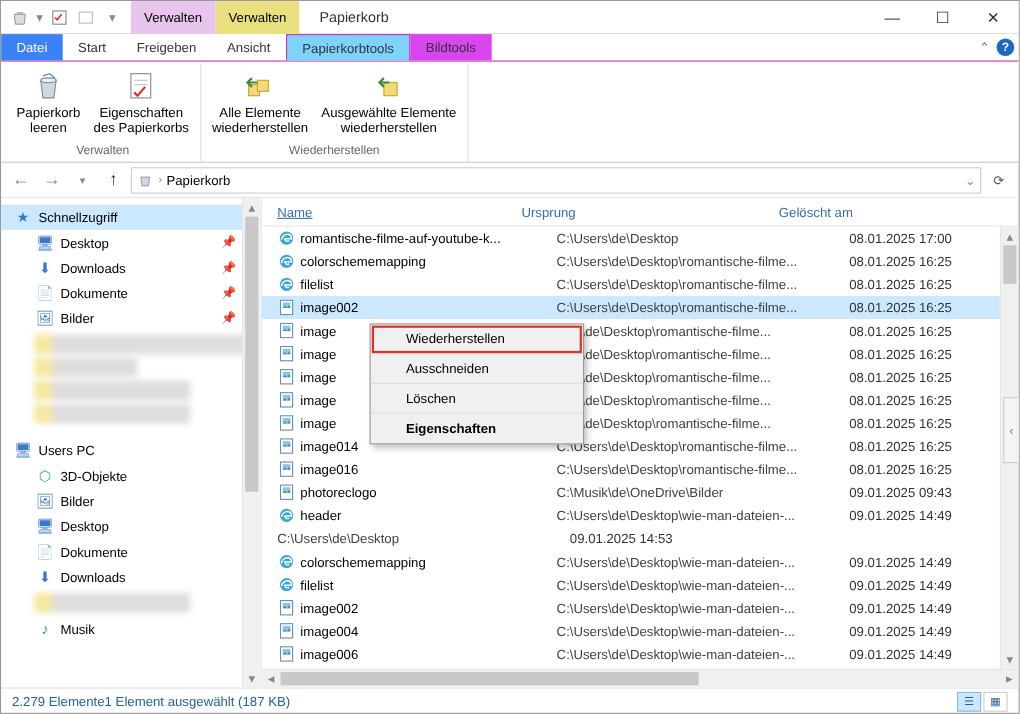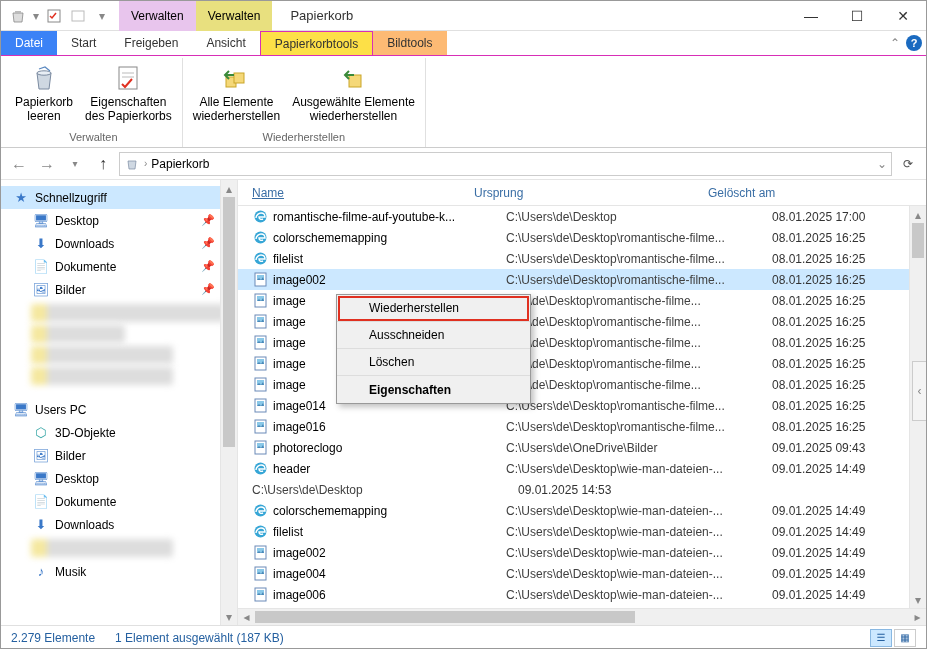--- a/index.html
+++ b/index.html
@@ -13,22 +13,22 @@
 .tab-hdr.pink { background: #e8c5ed; }
 .tab-hdr.yellow { background: #e8e07f; }
 .title-text { padding: 0 18px; color: #333; font-size: 13px; }
 .title-spacer { flex: 1; }
 .win-btn { width: 46px; height: 30px; display: flex; align-items: center; justify-content: center; font-size: 14px; color: #333; }
 
 
 .tabrow { height: 25px; display: flex; align-items: stretch; background: #fff; border-bottom: 1px solid #d82eb7; position: relative; }
 .tab { padding: 0 14px; display: flex; align-items: center; font-size: 12px; color: #333; }
 .tab.file { background: #3b82f6; color: #fff; }
-.tab.active-pink { background: #fde047; border: 1px solid #d82eb7; border-bottom: none; }
-.tab.yellow2 { background: #fdba74; }
+.tab.active-pink { background: #7dd3fc; border: 1px solid #d82eb7; border-bottom: none; }
+.tab.yellow2 { background: #d946ef; }
 .tabrow-right { position: absolute; right: 4px; top: 0; display: flex; align-items: center; height: 100%; gap: 6px; }
 .help-icon { width: 16px; height: 16px; border-radius: 50%; background: #1a6ac0; color: #fff; display: flex; align-items: center; justify-content: center; font-weight: bold; font-size: 11px; }
 
 
 .ribbon { height: 92px; background: #fff; border-bottom: 1px solid #ccc; display: flex; padding: 2px 4px 0; }
 .rgroup { display: flex; flex-direction: column; align-items: center; border-right: 1px solid #e0e0e0; padding: 2px 4px; }
 .rgroup-items { display: flex; flex: 1; }
 .ritem { display: flex; flex-direction: column; align-items: center; justify-content: flex-start; padding: 2px 6px; text-align: center; font-size: 11px; line-height: 1.15; cursor: pointer; }
 .ritem-icon { width: 32px; height: 32px; display: flex; align-items: center; justify-content: center; margin-bottom: 2px; font-size: 24px; }
 .rgroup-label { font-size: 11px; color: #666; padding: 1px 0 2px; }
@@ -71,21 +71,21 @@
 .cell.deleted { width: 160px; color: #333; }
 .file-icon { width: 16px; height: 16px; display: flex; align-items: center; justify-content: center; font-size: 13px; flex-shrink: 0; }
 
 
 .ctx-menu { position: absolute; left: 335px; top: 293px; width: 195px; background: #f0f0f0; border: 1px solid #999; box-shadow: 3px 3px 6px rgba(0,0,0,0.25); z-index: 100; }
 .ctx-item { height: 27px; display: flex; align-items: center; padding: 0 28px 0 32px; font-size: 12px; border-bottom: 1px solid #ddd; cursor: pointer; }
 .ctx-item.last { border-bottom: none; font-weight: bold; }
 .ctx-item.highlighted { outline: 2px solid #e03020; outline-offset: -3px; }
 
 
-.statusbar { height: 24px; border-top: 1px solid #e0e0e0; display: flex; align-items: center; padding: 0 10px; font-size: 12px; color: #2560a0; gap: 20px; }
+.statusbar { height: 24px; border-top: 1px solid #e0e0e0; display: flex; align-items: center; padding: 0 10px; font-size: 12px; color: #2560a0; }
 .statusbar .view-toggles { margin-left: auto; display: flex; gap: 2px; }
 .view-toggle { width: 22px; height: 18px; border: 1px solid #ccc; display: flex; align-items: center; justify-content: center; font-size: 10px; }
 .view-toggle.active { background: #cce8ff; border-color: #89b8e2; }
 
 
 .edge-tab { position: absolute; right: 0; top: 360px; width: 14px; height: 60px; background: #f4f4f4; border: 1px solid #ccc; border-right: none; display: flex; align-items: center; justify-content: center; color: #888; }
 
 
 .sb-v { position: absolute; right: 0; top: 0; bottom: 0; width: 17px; background: #f0f0f0; border-left: 1px solid #e5e5e5; display: flex; flex-direction: column; align-items: center; }
 .sb-v .arrow { height: 17px; width: 100%; display: flex; align-items: center; justify-content: center; color: #888; }
@@ -452,21 +452,21 @@
           <div class="cell name">
             <span class="file-icon">
               <svg width="15" height="15" viewBox="0 0 15 15">
                 <rect x="2" y="1" width="11" height="13" fill="#fff" stroke="#6a8ab8"></rect>
                 <rect x="4" y="3" width="7" height="5" fill="#8ac8e8"></rect>
                 <path d="M4 8l2-2 2 2 2-3 1 3z" fill="#4a88b8"></path>
               </svg>
             </span>
             <span>photoreclogo</span>
           </div>
-          <div class="cell origin">C:\Users\de\OneDrive\Bilder</div>
+          <div class="cell origin">C:\Musik\de\OneDrive\Bilder</div>
           <div class="cell deleted">09.01.2025 09:43</div>
         </div>
         <div class="row">
           <div class="cell name">
             <span class="file-icon">
               <svg width="15" height="15" viewBox="0 0 15 15">
                 <circle cx="7.5" cy="7.5" r="6" fill="#36a6d6"></circle>
                 <path d="M3 9c0-3 3-5 5-5 3 0 4 2 4 4H6c0 2 2 3 4 2" fill="none" stroke="#fff" stroke-width="1.4"></path>
               </svg>
             </span>

